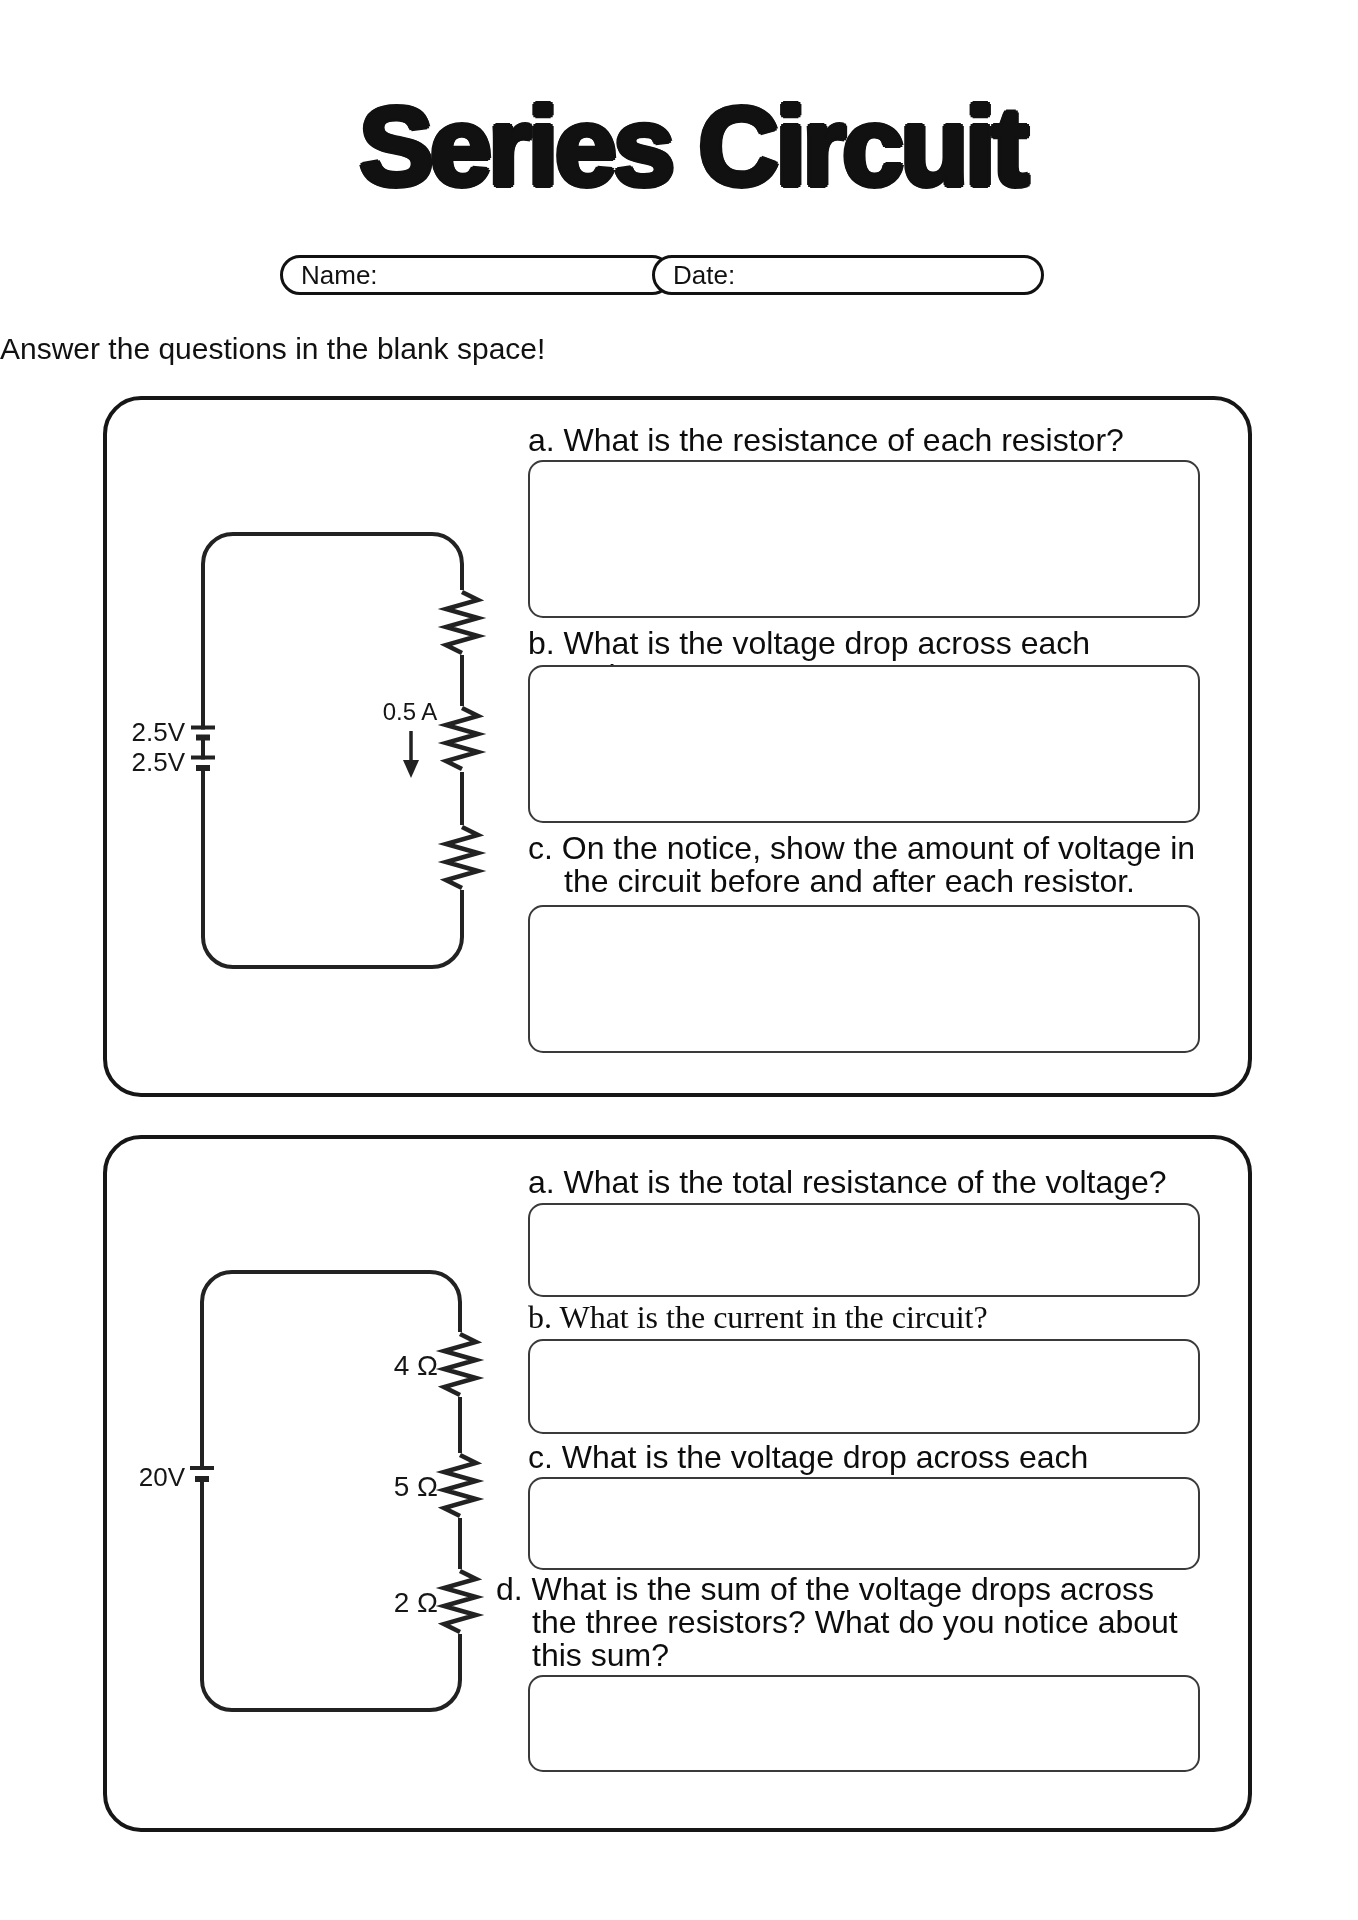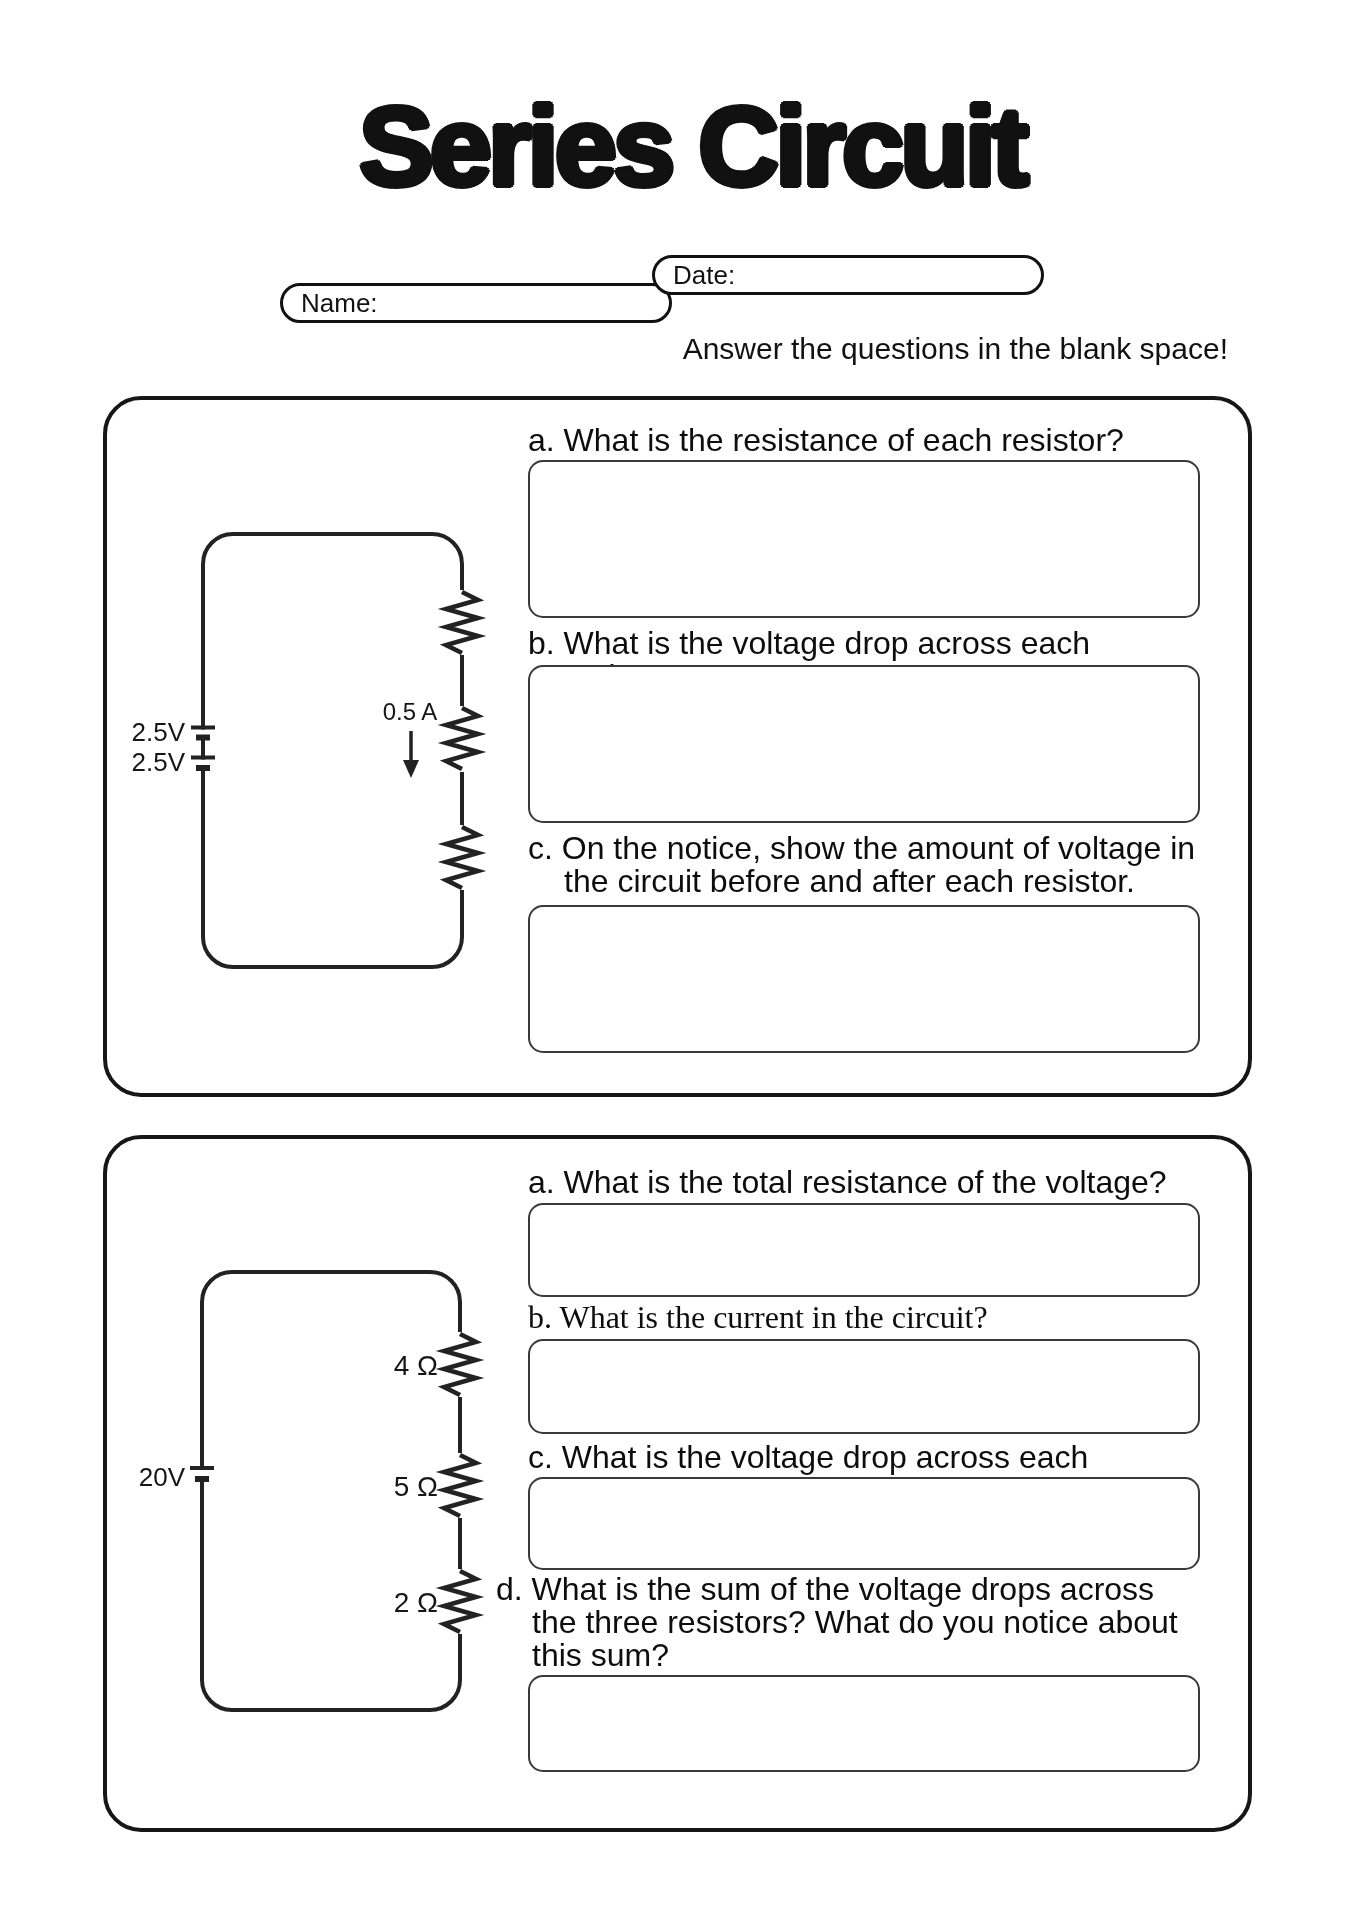--- a/index.html
+++ b/index.html
@@ -11,39 +11,39 @@
   .title { top:82px; left:13px; width:1358px; text-align:center;
            font-size:112px; font-weight:bold; letter-spacing:-4px; color:#111;
            text-shadow: 3px 0 #111, -3px 0 #111, 0 3px #111, 0 -3px #111,
                         2px 2px #111, -2px 2px #111, 2px -2px #111, -2px -2px #111; }
 
   
   .pill { height:40px; border:3px solid #111; border-radius:20px; background:#fff;
           display:flex; align-items:center; padding-left:18px;
           font-size:26px; color:#111; }
 
-  .instruction { top:332px; left:0; width:1228px; text-align:right;
+  .instruction { top:332px; left:0; width:1228px; text-align:left;
                  font-size:30px; color:#111; }
 
   
   .panel { border:4px solid #161616; border-radius:38px; background:#fff; }
 
   
   .q { font-size:32px; line-height:33px; color:#0d0d0d;
        padding-left:36px; text-indent:-36px; }
   .answer-box { border:2px solid #3a3a3a; border-radius:15px; background:#fff; }
 
   svg text { font-family:"Liberation Sans", sans-serif; fill:#161616; }
 </style>
 </head>
 <body>
 
 <div class="abs title">Series Circuit</div>
 
-<div class="abs pill" style="left:280px; top:255px; width:392px;margin-top:28px;">
+<div class="abs pill" style="left:280px; top:255px; width:392px;">
   <span>Name:</span>
 </div>
 <div class="abs pill" style="left:652px; top:255px; width:392px;">
   <span>Date:</span>
 </div>
 
 <div class="abs instruction">Answer the questions in the blank space!</div>
 
 <div class="abs panel" style="left:103px; top:396px; width:1149px; height:701px;"></div>
 

